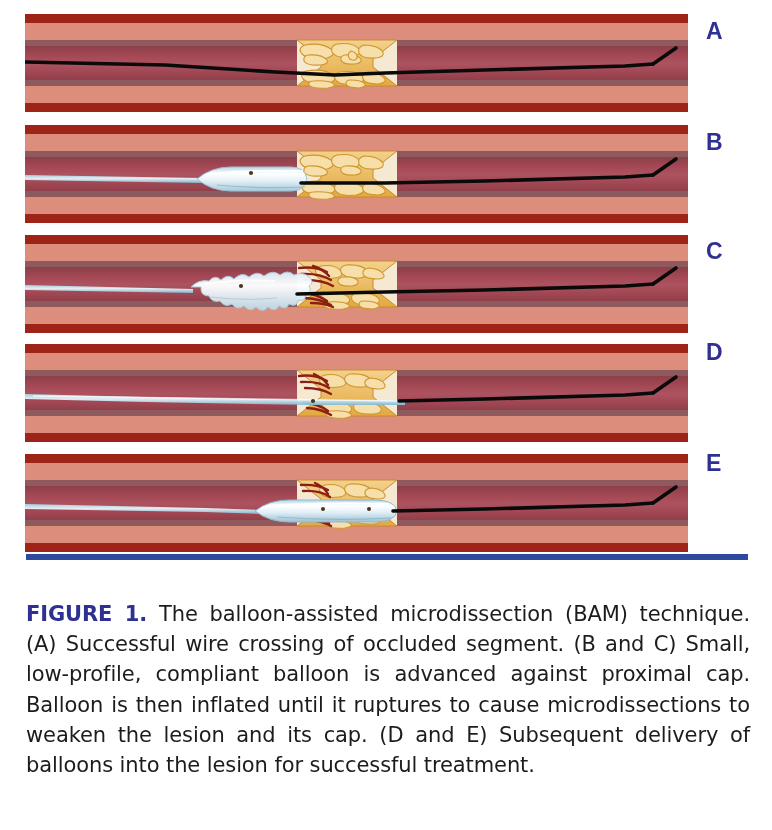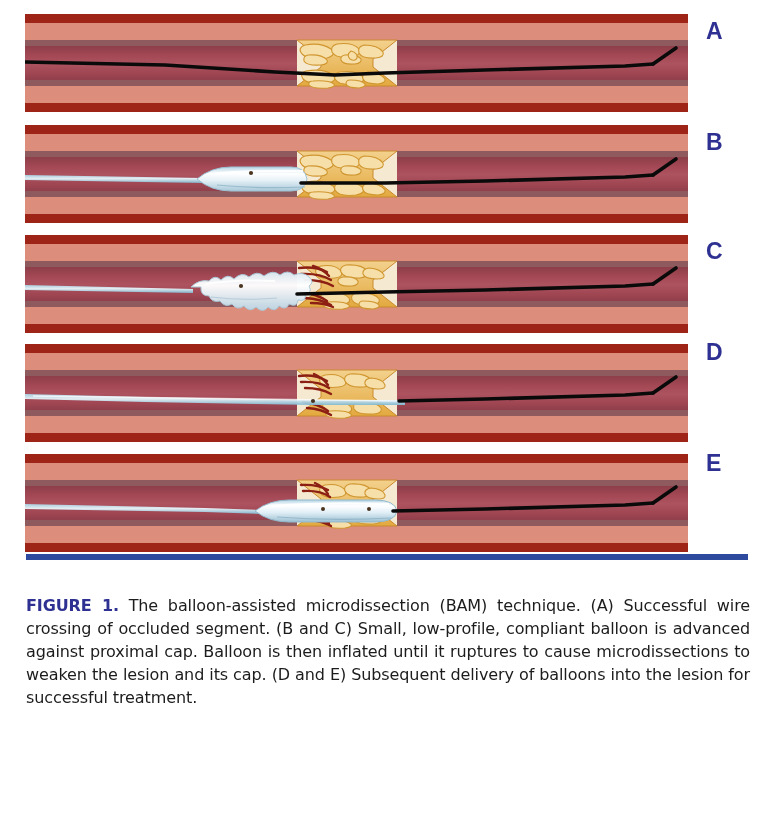--- a/index.html
+++ b/index.html
@@ -106,21 +106,21 @@
     background: #2e4a9e;
   }
 
   
   #caption {
     position: absolute;
     left: 26px;
     top: 578px;
     width: 724px;
     font-family: "DejaVu Sans", "Liberation Sans", sans-serif;
-    font-size: 16px;
+    font-size: 21px;
     line-height: 1.44;
     color: #1c1c1c;
     text-align: justify;
     text-justify: inter-word;
     letter-spacing: -0.1px;
   }
   #caption .fig-label {
     color: #2e3192;
     font-weight: 700;
   }

